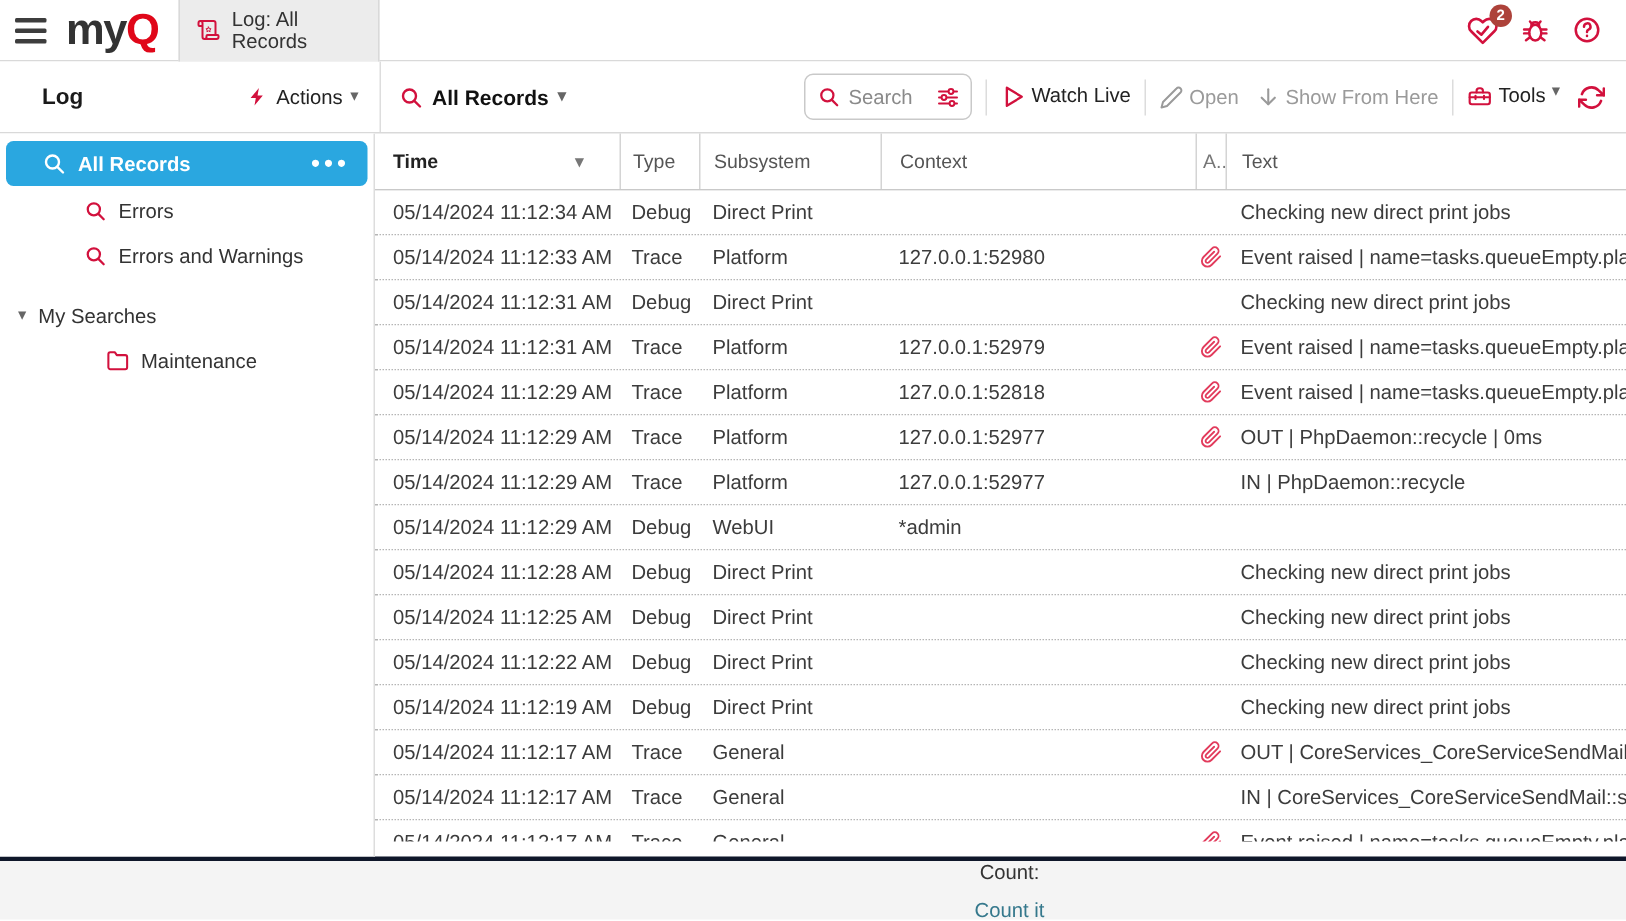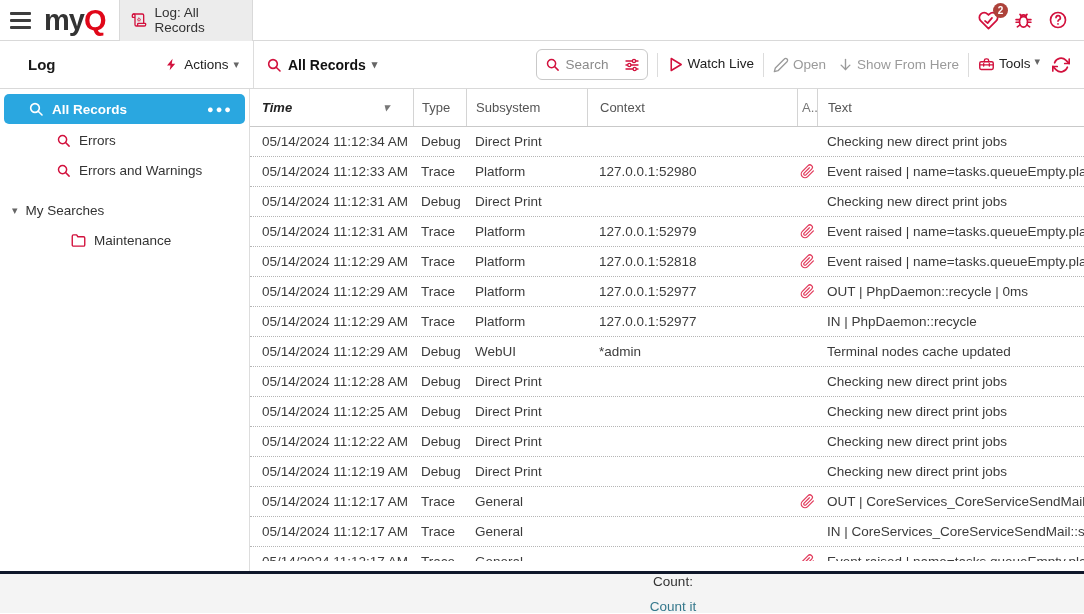--- a/index.html
+++ b/index.html
@@ -50,21 +50,21 @@
   .table{flex:1; display:flex; flex-direction:column; min-width:0;}
   .thead{height:38px; display:flex; align-items:center; border-bottom:1px solid #c9c9c9; font-size:13px; color:#555; flex:0 0 auto;}
   .th{height:100%; display:flex; align-items:center; position:relative;}
   .th + .th{border-left:1px solid #d4d4d4;}
   .col-time{width:163px; padding-left:12px;}
   .col-type{width:53px; padding-left:8px;}
   .col-subsystem{width:97px; padding-left:9px;}
   .col-context{width:210px; padding-left:12px;margin-left:24px;}
   .col-attach{width:20px; justify-content:center; padding-left:0; overflow:hidden;}
   .col-text{flex:1; padding-left:10px; min-width:0;}
-  .th.col-time{font-weight:bold; color:#222;font-style:italic;}
+  .th.col-time{font-weight:bold; color:#222;}
   .th .sort{position:absolute; right:24px; color:#777; font-size:11px;}
   .th.col-attach{color:#777; white-space:nowrap; justify-content:flex-start; padding-left:4px;}
   .tbody{height:434px; overflow:hidden;}
   .tr{height:30px; display:flex; align-items:center; border-bottom:1px dotted #b5b5b5; font-size:13.5px; color:#3c3c3c; cursor:pointer; background:#fff;}
   .td{white-space:nowrap; overflow:hidden;}
   .td.col-attach{display:flex; align-items:center; justify-content:center; overflow:visible;}
 
   
   .footer{height:42px; border-top:3px solid #0f172a; background:#f4f4f4; display:flex; align-items:center; font-size:13.5px; color:#333; padding-left:262px; gap:10px;flex-direction:column;}
   .footer a{color:var(--link); text-decoration:none; cursor:pointer;}
@@ -398,21 +398,20 @@
     <div class="td col-type">Debug</div>
     <div class="td col-subsystem">WebUI</div>
     <div class="td col-context">*admin</div>
     <div class="td col-attach">
       <span class="ic" style="visibility: hidden;">
         <svg width="15" height="15" viewBox="0 0 24 24" fill="none" stroke="#e23b5c" stroke-width="2" stroke-linecap="round" stroke-linejoin="round">
                   <path d="M21.44 11.05l-9.19 9.19a6 6 0 0 1-8.49-8.49l9.19-9.19a4 4 0 0 1 5.66 5.66l-9.2 9.19a2 2 0 0 1-2.83-2.83l8.49-8.48"></path>
                 </svg>
       </span>
     </div>
-    <div class="td col-text">Terminal nodes cache updated</div>
   </div>
           <div class="tr">
     <div class="td col-time">05/14/2024 11:12:28 AM</div>
     <div class="td col-type">Debug</div>
     <div class="td col-subsystem">Direct Print</div>
     <div class="td col-context"></div>
     <div class="td col-attach">
       <span class="ic" style="visibility: hidden;">
         <svg width="15" height="15" viewBox="0 0 24 24" fill="none" stroke="#e23b5c" stroke-width="2" stroke-linecap="round" stroke-linejoin="round">
                   <path d="M21.44 11.05l-9.19 9.19a6 6 0 0 1-8.49-8.49l9.19-9.19a4 4 0 0 1 5.66 5.66l-9.2 9.19a2 2 0 0 1-2.83-2.83l8.49-8.48"></path>

